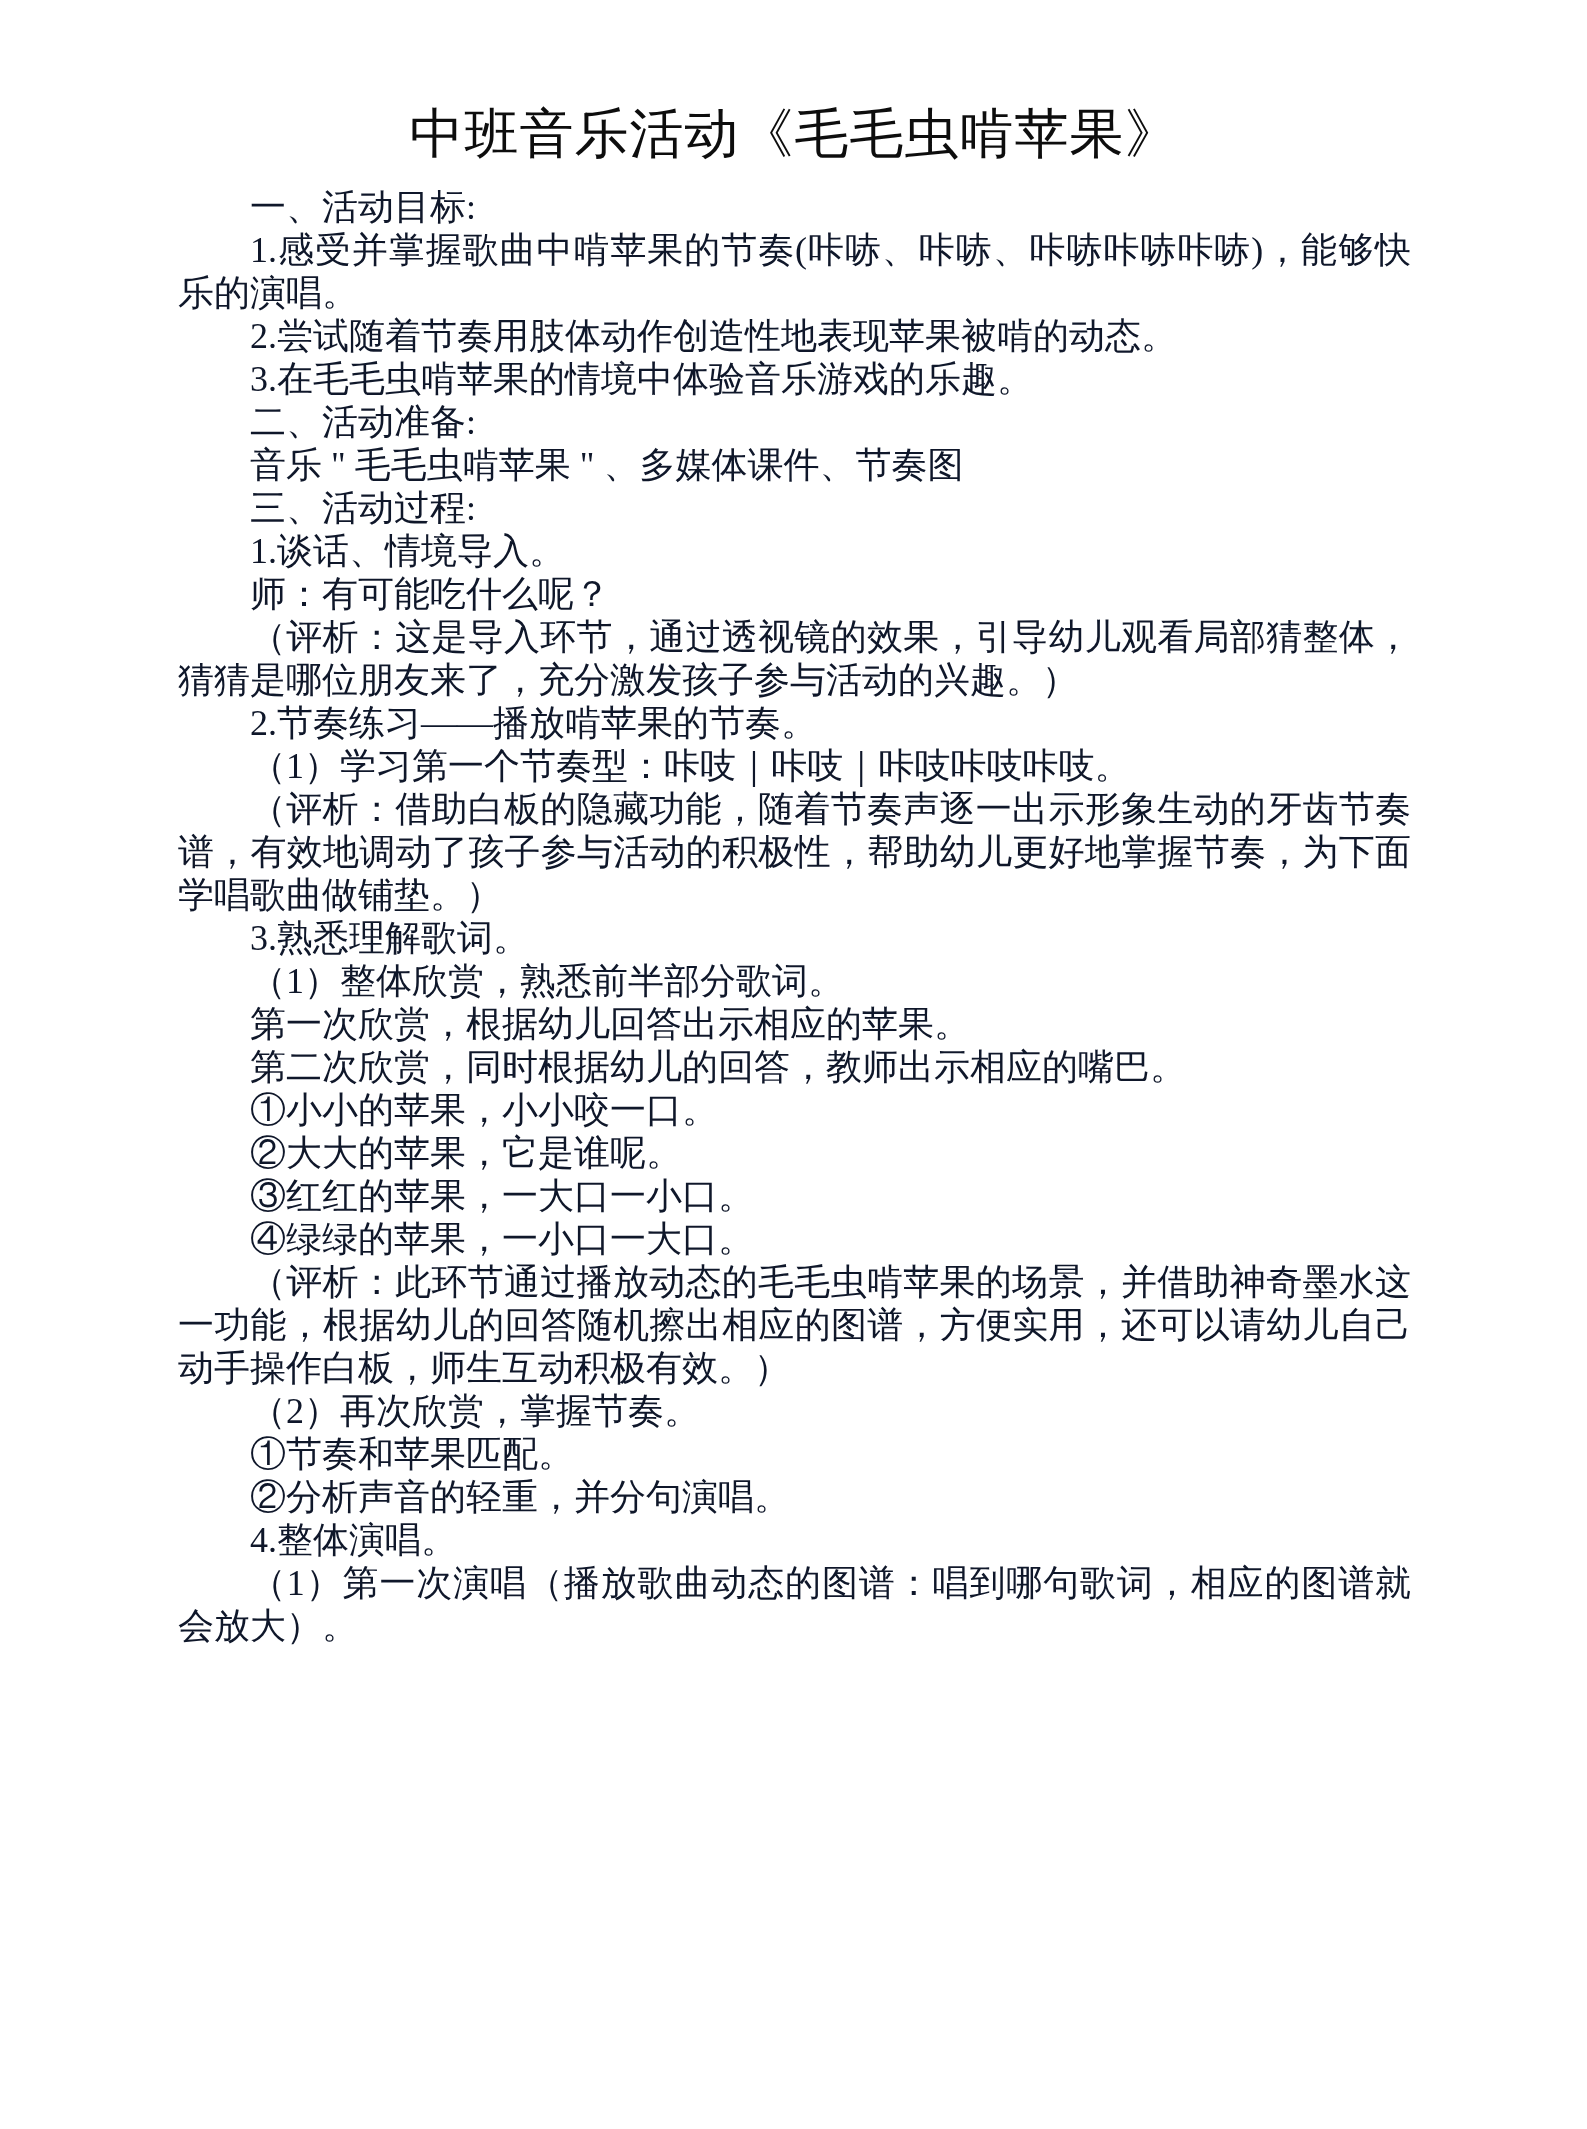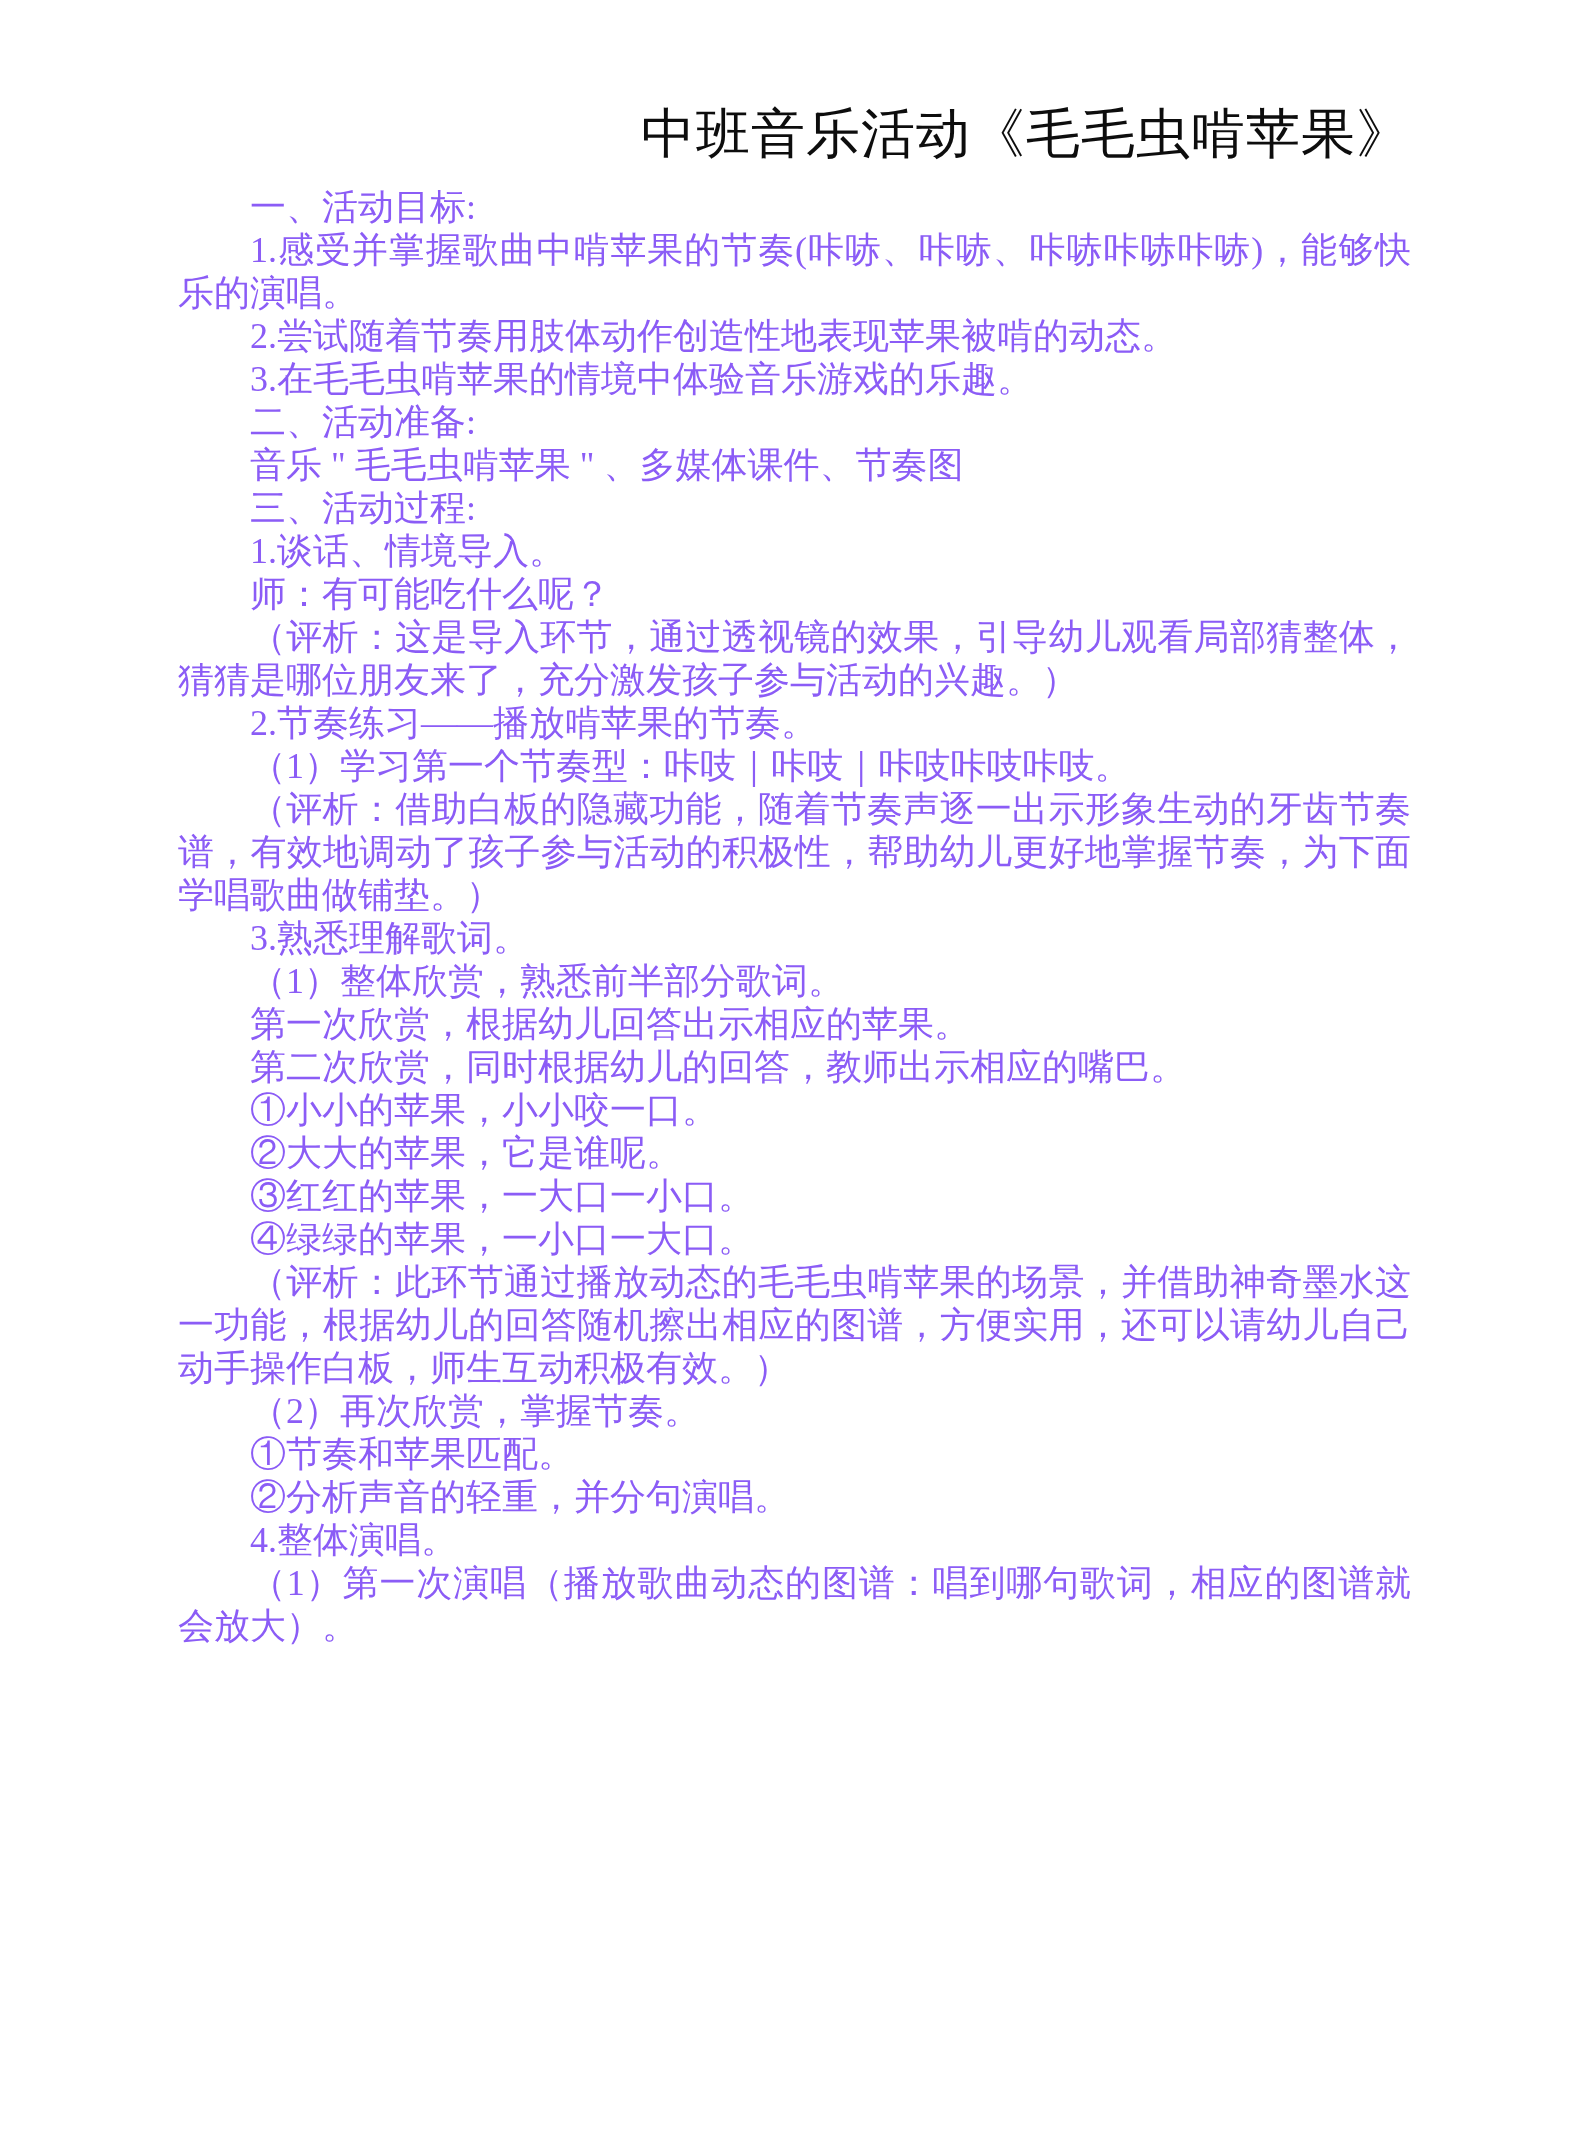--- a/index.html
+++ b/index.html
@@ -18,33 +18,33 @@
     color: #141414;
     padding: 98px 176px 60px 178px;
     font-family: "Liberation Serif", "DejaVu Serif", serif;
     overflow: hidden;
   }
   .doc-title {
     margin: 0 0 16px 0;
     font-size: 54px;
     line-height: 72px;
     font-weight: 400;
-    text-align: right;
+    text-align: center;
     letter-spacing: 1px;
     color: #0d0d0d;
     white-space: nowrap;
   }
   .doc-body p {
     margin: 0;
     font-size: 36px;
     line-height: 43px;
     text-indent: 2em;
     text-align: justify;
     word-break: break-all;
-    color: #8b5cf6;
+    color: #0f172a;
   }
 </style>
 </head>
 <body>
 
 <div class="page">
   <h1 class="doc-title">中班音乐活动《毛毛虫啃苹果》</h1>
   <div class="doc-body">
       <p>一、活动目标:</p>
       <p>1.感受并掌握歌曲中啃苹果的节奏(咔哧、咔哧、咔哧咔哧咔哧)，能够快乐的演唱。</p>

